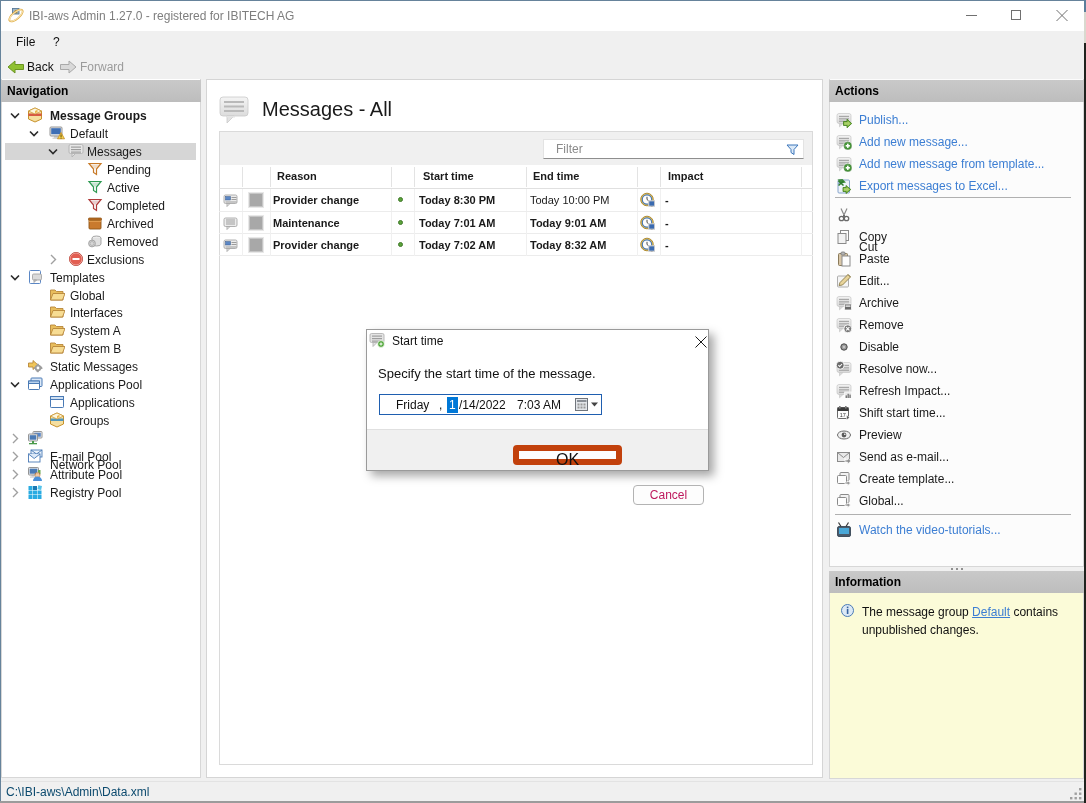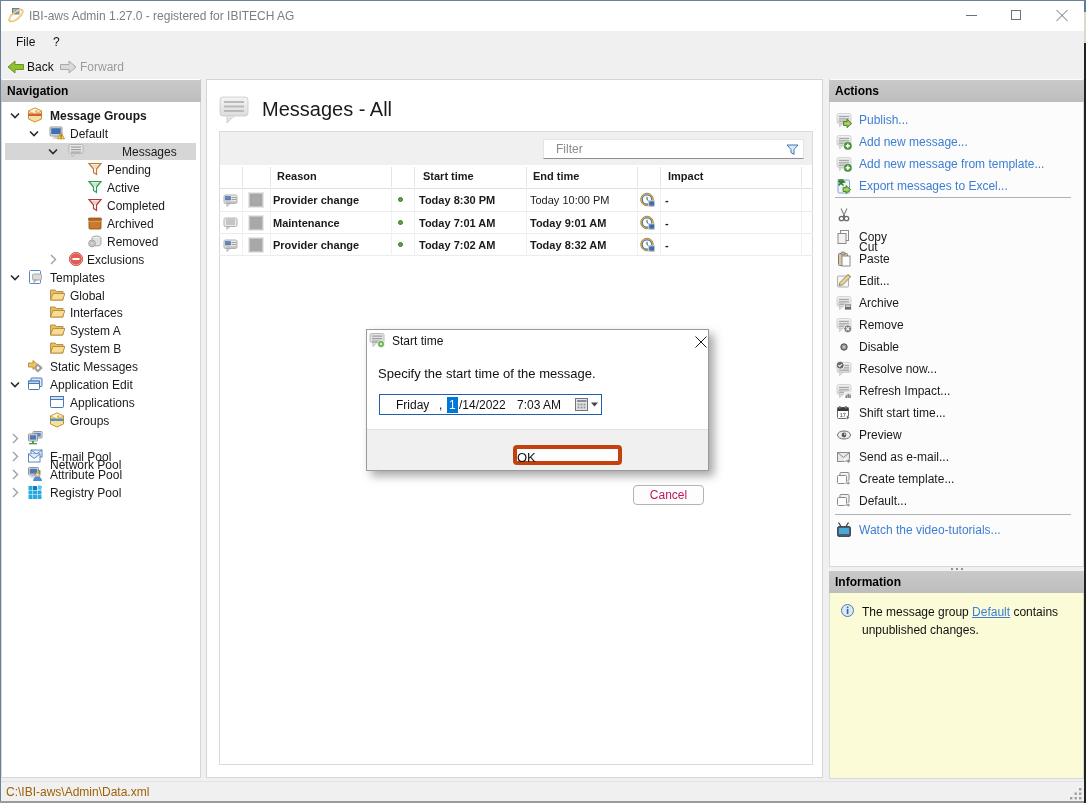--- a/index.html
+++ b/index.html
@@ -96,21 +96,21 @@
     </div>
     <div class="abs" style="left:68px;top:143px;">
       <svg width="16" height="16" viewBox="0 0 16 16">
         <rect x="1" y="1.5" width="14" height="9" rx="1.5" fill="#e6e6e6" stroke="#b2b2b2" stroke-width="0.9"></rect>
         <path d="M4 10.5 L4 14 L7.5 10.5 Z" fill="#e6e6e6" stroke="#b2b2b2" stroke-width="0.9"></path>
         <rect x="3" y="3.5" width="10" height="1.2" fill="#9d9d9d"></rect>
         <rect x="3" y="6" width="10" height="1.2" fill="#9d9d9d"></rect>
         <rect x="3" y="8.5" width="10" height="1.2" fill="#9d9d9d"></rect>
       </svg>
     </div>
-    <div class="abs" style="left:87px;top:145px;font-size:12px;margin-left:35px;">Messages</div>
+    <div class="abs" style="left:87px;top:145px;font-size:12px;">Messages</div>
 <div class="abs" style="left:87px;top:161px;">
       <svg width="16" height="16" viewBox="0 0 16 16">
         <path d="M2 2.5 L14 2.5 L9.5 8 L9.5 13.5 L6.5 11.5 L6.5 8 Z" fill="#fdfdfd" stroke="#c87a28" stroke-width="1.2"></path>
         <path d="M3.5 3.5 L12.5 3.5 L9 7.5 L7 7.5 Z" fill="#c87a28" opacity="0.25"></path>
       </svg>
     </div>
     <div class="abs" style="left:107px;top:163px;font-size:12px;">Pending</div>
 <div class="abs" style="left:87px;top:179px;">
       <svg width="16" height="16" viewBox="0 0 16 16">
         <path d="M2 2.5 L14 2.5 L9.5 8 L9.5 13.5 L6.5 11.5 L6.5 8 Z" fill="#fdfdfd" stroke="#2f9a52" stroke-width="1.2"></path>
@@ -215,21 +215,21 @@
         <path d="M3 5.5 L7 9.5 L11 5.5" fill="none" stroke="#2b2b2b" stroke-width="1.6"></path>
       </svg>
     </div>
     <div class="abs" style="left:27px;top:376px;">
       <svg width="16" height="16" viewBox="0 0 16 16">
         <rect x="4" y="2" width="11" height="8.5" rx="0.8" fill="#dce9f8" stroke="#4a7ab5" stroke-width="1"></rect>
         <rect x="1.5" y="5" width="11" height="8.5" rx="0.8" fill="#fff" stroke="#4a7ab5" stroke-width="1"></rect>
         <rect x="1.5" y="5" width="11" height="2.5" fill="#b8d2ee" stroke="#4a7ab5" stroke-width="1"></rect>
       </svg>
     </div>
-    <div class="abs" style="left:50px;top:378px;font-size:12px;">Application Edit</div>
+    <div class="abs" style="left:50px;top:378px;font-size:12px;">Applications Pool</div>
 <div class="abs" style="left:49px;top:394px;">
       <svg width="16" height="16" viewBox="0 0 16 16">
         <rect x="1.5" y="2.5" width="13" height="11" rx="0.8" fill="#fff" stroke="#4a7ab5" stroke-width="1"></rect>
         <rect x="1.5" y="2.5" width="13" height="3" fill="#cfe0f2" stroke="#4a7ab5" stroke-width="1"></rect>
       </svg>
     </div>
     <div class="abs" style="left:70px;top:396px;font-size:12px;">Applications</div>
 <div class="abs" style="left:49px;top:412px;">
       <svg width="16" height="16" viewBox="0 0 16 16">
         <path d="M8 1 L14.5 4 L14.5 12 L8 15 L1.5 12 L1.5 4 Z" fill="#f5dfa0" stroke="#c8922b" stroke-width="1"></path>
@@ -679,21 +679,21 @@
       </svg>
     </div>
 <div class="abs" style="left:859px;top:472px;font-size:12px;color:#1a1a1a;">Create template...</div>
 <div class="abs" style="left:836px;top:493px;">
       <svg width="16" height="16" viewBox="0 0 16 16">
         <rect x="4" y="1.5" width="9" height="8" rx="1" fill="#f2f2f2" stroke="#8a8a8a" stroke-width="1"></rect>
         <rect x="1.5" y="4.5" width="9" height="8" rx="1" fill="#fdfdfd" stroke="#8a8a8a" stroke-width="1"></rect>
         <path d="M9 9.5 L9 11 L11.5 11 L11.5 9.5 L14.5 12 L11.5 14.7 L11.5 13 L9 13 Z" fill="#9a9a9a" stroke="#fff" stroke-width="0.7"></path>
       </svg>
     </div>
-<div class="abs" style="left:859px;top:494px;font-size:12px;color:#1a1a1a;">Default...</div>
+<div class="abs" style="left:859px;top:494px;font-size:12px;color:#1a1a1a;">Global...</div>
 <div class="abs" style="left:835px;top:514px;width:236px;height:1px;background:#b0b0b0;"></div>
 <div class="abs" style="left:836px;top:522px;">
       <svg width="16" height="16" viewBox="0 0 16 16">
         <rect x="1.5" y="4.5" width="13" height="10" rx="1.5" fill="#4a5a6a" stroke="#2a3a4a" stroke-width="0.8"></rect>
         <rect x="3" y="6" width="10" height="6" fill="#4aa8d8"></rect>
         <path d="M5 4.5 L2.5 0.5 M10 4.5 L12.5 0.5" stroke="#3a3a3a" stroke-width="1.2"></path>
       </svg>
     </div>
 <div class="abs" style="left:859px;top:523px;font-size:12px;color:#3c7ed3;">Watch the video-tutorials...</div>
 </div>
@@ -711,21 +711,21 @@
 <div class="abs" style="left:841px;top:604px;width:13px;height:13px;">
 <svg width="13" height="13" viewBox="0 0 13 13">
 <circle cx="6.5" cy="6.5" r="6" fill="#dce9f5" stroke="#4a7ab5" stroke-width="1"></circle>
 <rect x="5.8" y="5" width="1.6" height="5" fill="#35629e"></rect>
 <rect x="5.8" y="2.6" width="1.6" height="1.6" fill="#35629e"></rect>
 </svg>
 </div>
 <div class="abs" style="left:862px;top:603px;width:205px;font-size:12px;line-height:18px;color:#111;">The message group <span class="link" style="text-decoration:underline;">Default</span> contains unpublished changes.</div>
 
 <div class="abs" style="left:1px;top:781px;width:1083px;height:20px;background:#f0f0f0;border-top:1px solid #e3e3e3;"></div>
-<div class="abs" style="left:6px;top:785px;font-size:12px;color:#a16207;">C:\IBI-aws\Admin\Data.xml</div>
+<div class="abs" style="left:6px;top:785px;font-size:12px;color:#0c4a6e;">C:\IBI-aws\Admin\Data.xml</div>
 <svg class="abs" style="left:1070px;top:787px;" width="13" height="13" viewBox="0 0 13 13">
 <g fill="#9f9f9f">
 <rect x="9" y="1" width="2.4" height="2.4"></rect>
 <rect x="9" y="5.5" width="2.4" height="2.4"></rect>
 <rect x="9" y="10" width="2.4" height="2.4"></rect>
 <rect x="4.5" y="5.5" width="2.4" height="2.4"></rect>
 <rect x="4.5" y="10" width="2.4" height="2.4"></rect>
 <rect x="0" y="10" width="2.4" height="2.4"></rect>
 </g>
 </svg>
@@ -764,14 +764,14 @@
       <rect x="5.5" y="5.5" width="2" height="2"></rect>
       <rect x="8.5" y="5.5" width="2" height="2"></rect>
 <rect x="2.5" y="8.5" width="2" height="2"></rect>
       <rect x="5.5" y="8.5" width="2" height="2"></rect>
       <rect x="8.5" y="8.5" width="2" height="2"></rect>
 </g>
 <path d="M16 4.5 L23 4.5 L19.5 8.5 Z" fill="#444"></path>
 </svg>
 
 <div class="abs" style="left:367px;top:429px;width:341px;height:41px;background:#f0f0f0;border-top:1px solid #e0e0e0;"></div>
-<div class="abs" style="left:513px;top:445px;width:109px;height:20px;background:#fdfdfd;border:4px solid #c2410c;border-radius:4px;font-size:13px;color:#111;text-align:left;line-height:18px;">OK</div>
+<div class="abs" style="left:513px;top:445px;width:109px;height:20px;background:#fdfdfd;border:6px solid #c2410c;border-radius:4px;font-size:16px;color:#111;text-align:center;line-height:18px;">OK</div>
 <div class="abs" style="left:633px;top:445px;width:71px;height:20px;background:#fdfdfd;border:1px solid #b3b3b3;border-radius:4px;font-size:12px;color:#be185d;text-align:center;line-height:18px;margin-top:40px;">Cancel</div>
 
 </body></html>

